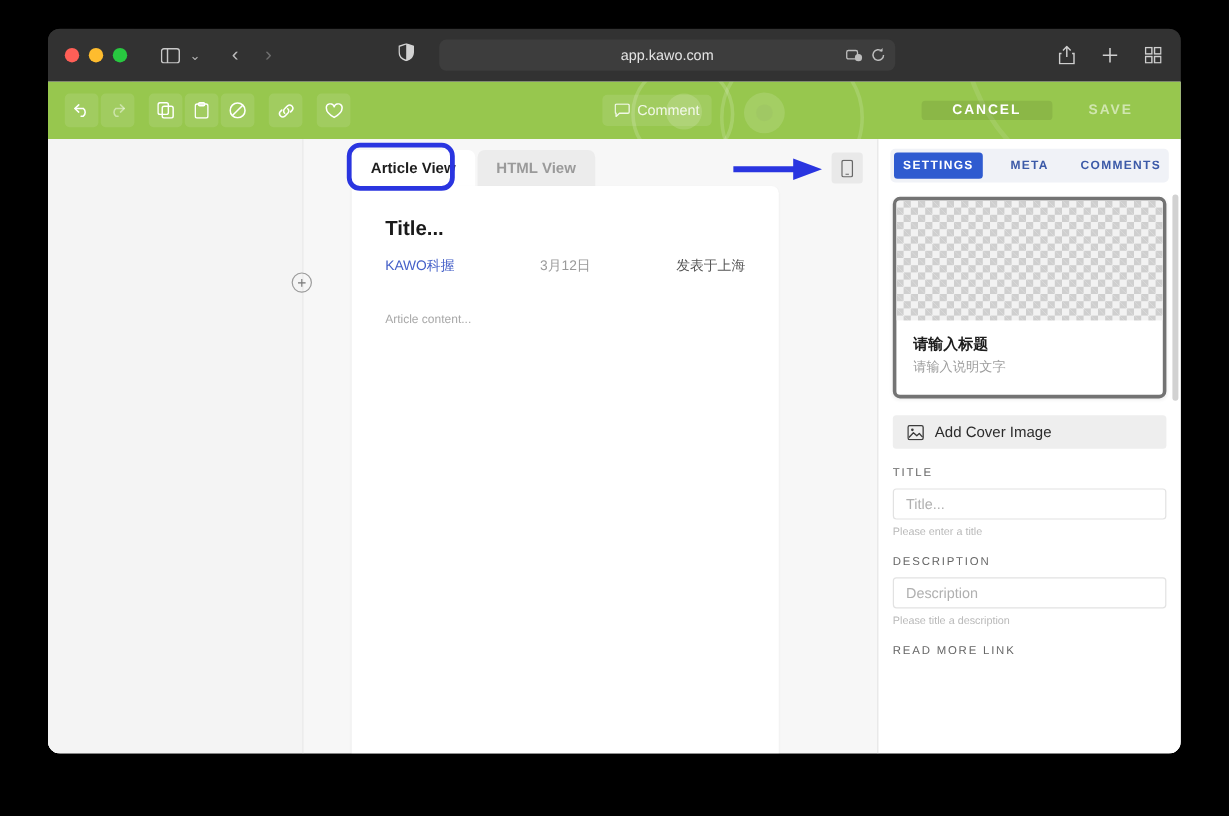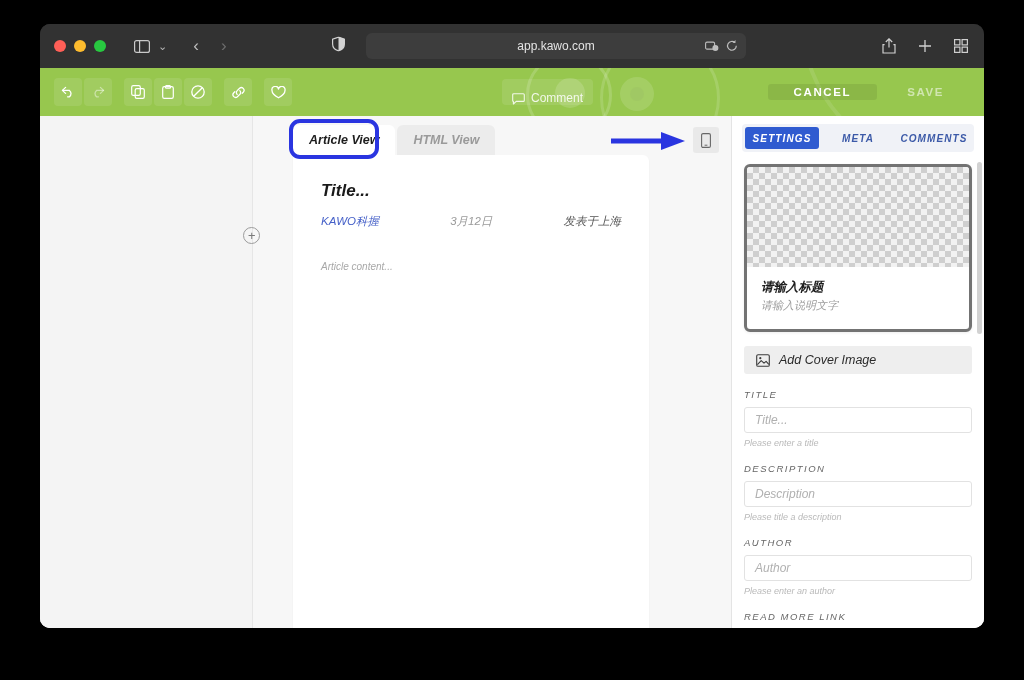--- a/index.html
+++ b/index.html
@@ -126,39 +126,39 @@
     width: 28px; height: 28px; border-radius: 4px;
     background: rgba(255,255,255,.10);
     display: flex; align-items: center; justify-content: center;
     color: #ffffff;
   }
   .tool-btn.dim { color: rgba(255,255,255,.45); }
   .tool-gap { width: 8px; }
 
   .comment-btn {
     position: absolute; left: 462px; top: 50%; transform: translateY(-50%);
-    height: 26px; display: flex; align-items: flex-end; gap: 6px;
+    height: 26px; display: flex; align-items: center; gap: 6px;
     padding: 0 10px; border-radius: 4px; background: rgba(255,255,255,.10);
     color: rgba(255,255,255,.85); font-size: 12px; z-index: 2;
   }
 
   .bar-actions {
     position: absolute; right: 14px; top: 50%; transform: translateY(-50%);
     display: flex; gap: 4px; z-index: 2;
   }
   .bar-btn {
     height: 16px; padding: 0 26px; border-radius: 3px;
     display: flex; align-items: center; justify-content: center;
     font-size: 11.5px; font-weight: 700; letter-spacing: 1.6px;
   }
   .bar-btn.cancel { background: rgba(0,0,0,.08); color: #ffffff; }
   .bar-btn.save { background: transparent; color: rgba(255,255,255,.55); }
 
   
-  .content { position: relative; height: 512px; background: #f4f4f4; font-style: italic; }
+  .content { position: relative; height: 512px; background: #f4f4f4; }
 
   .left-rail {
     position: absolute; left: 0; top: 0; width: 213px; height: 100%;
     background: #f4f4f4; border-right: 1px solid #e6e6e6;
   }
 
   .editor-pane {
     position: absolute; left: 213px; top: 0; right: 253px; height: 100%;
     background: #f7f7f7;
   }
@@ -486,25 +486,20 @@
               <div class="f-label">TITLE</div>
               <div class="f-input">Title...</div>
               <div class="f-help">Please enter a title</div>
             </div>
             <div class="field">
               <div class="f-label">DESCRIPTION</div>
               <div class="f-input">Description</div>
               <div class="f-help">Please title a description</div>
             </div>
             <div class="field">
-              <div class="f-label">AUTHOR</div>
-              <div class="f-input">Author</div>
-              <div class="f-help">Please enter an author</div>
-            </div>
-            <div class="field">
               <div class="f-label">READ MORE LINK</div>
 
             </div>
           </div>
 
           <div class="scroll-track">
             <div class="scroll-thumb"></div>
           </div>
         </div>
 

